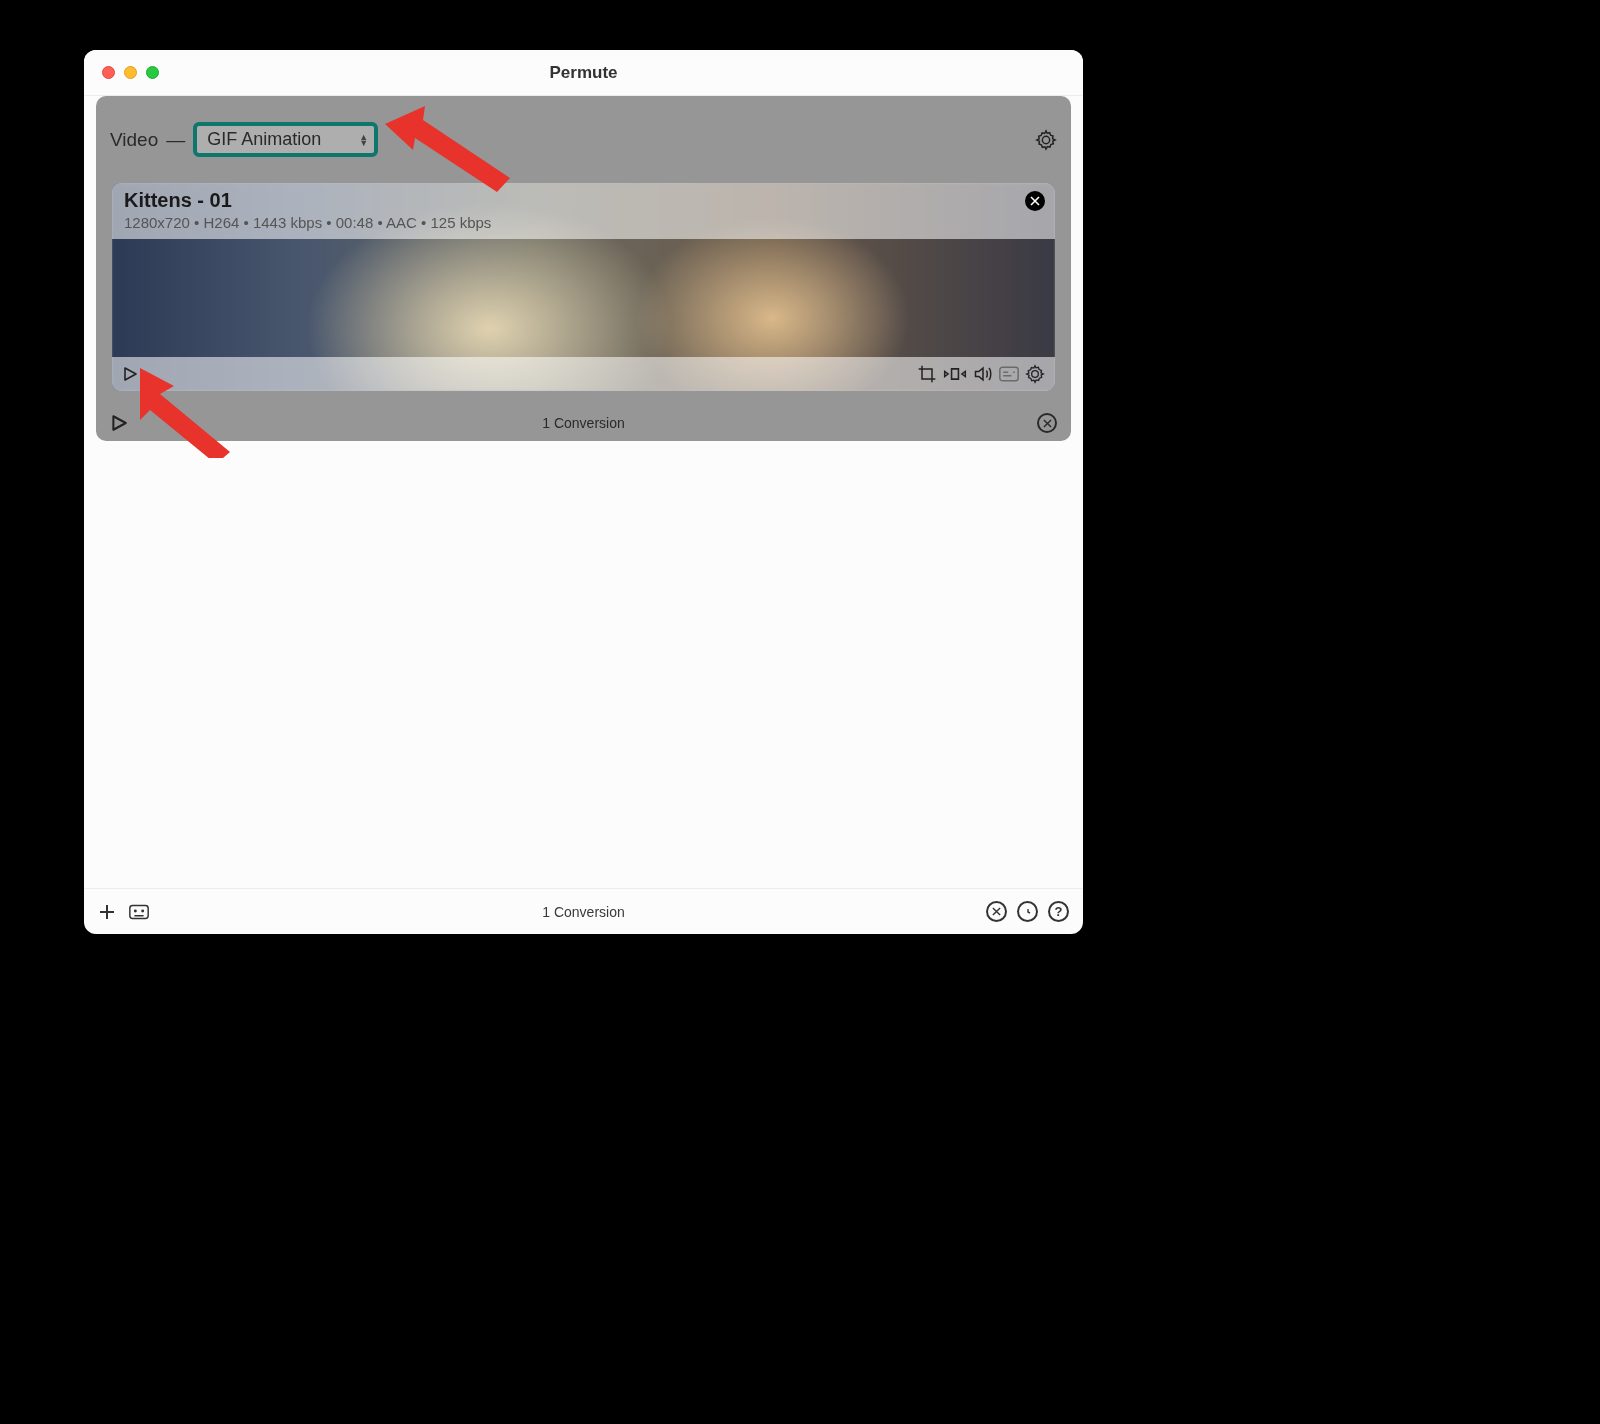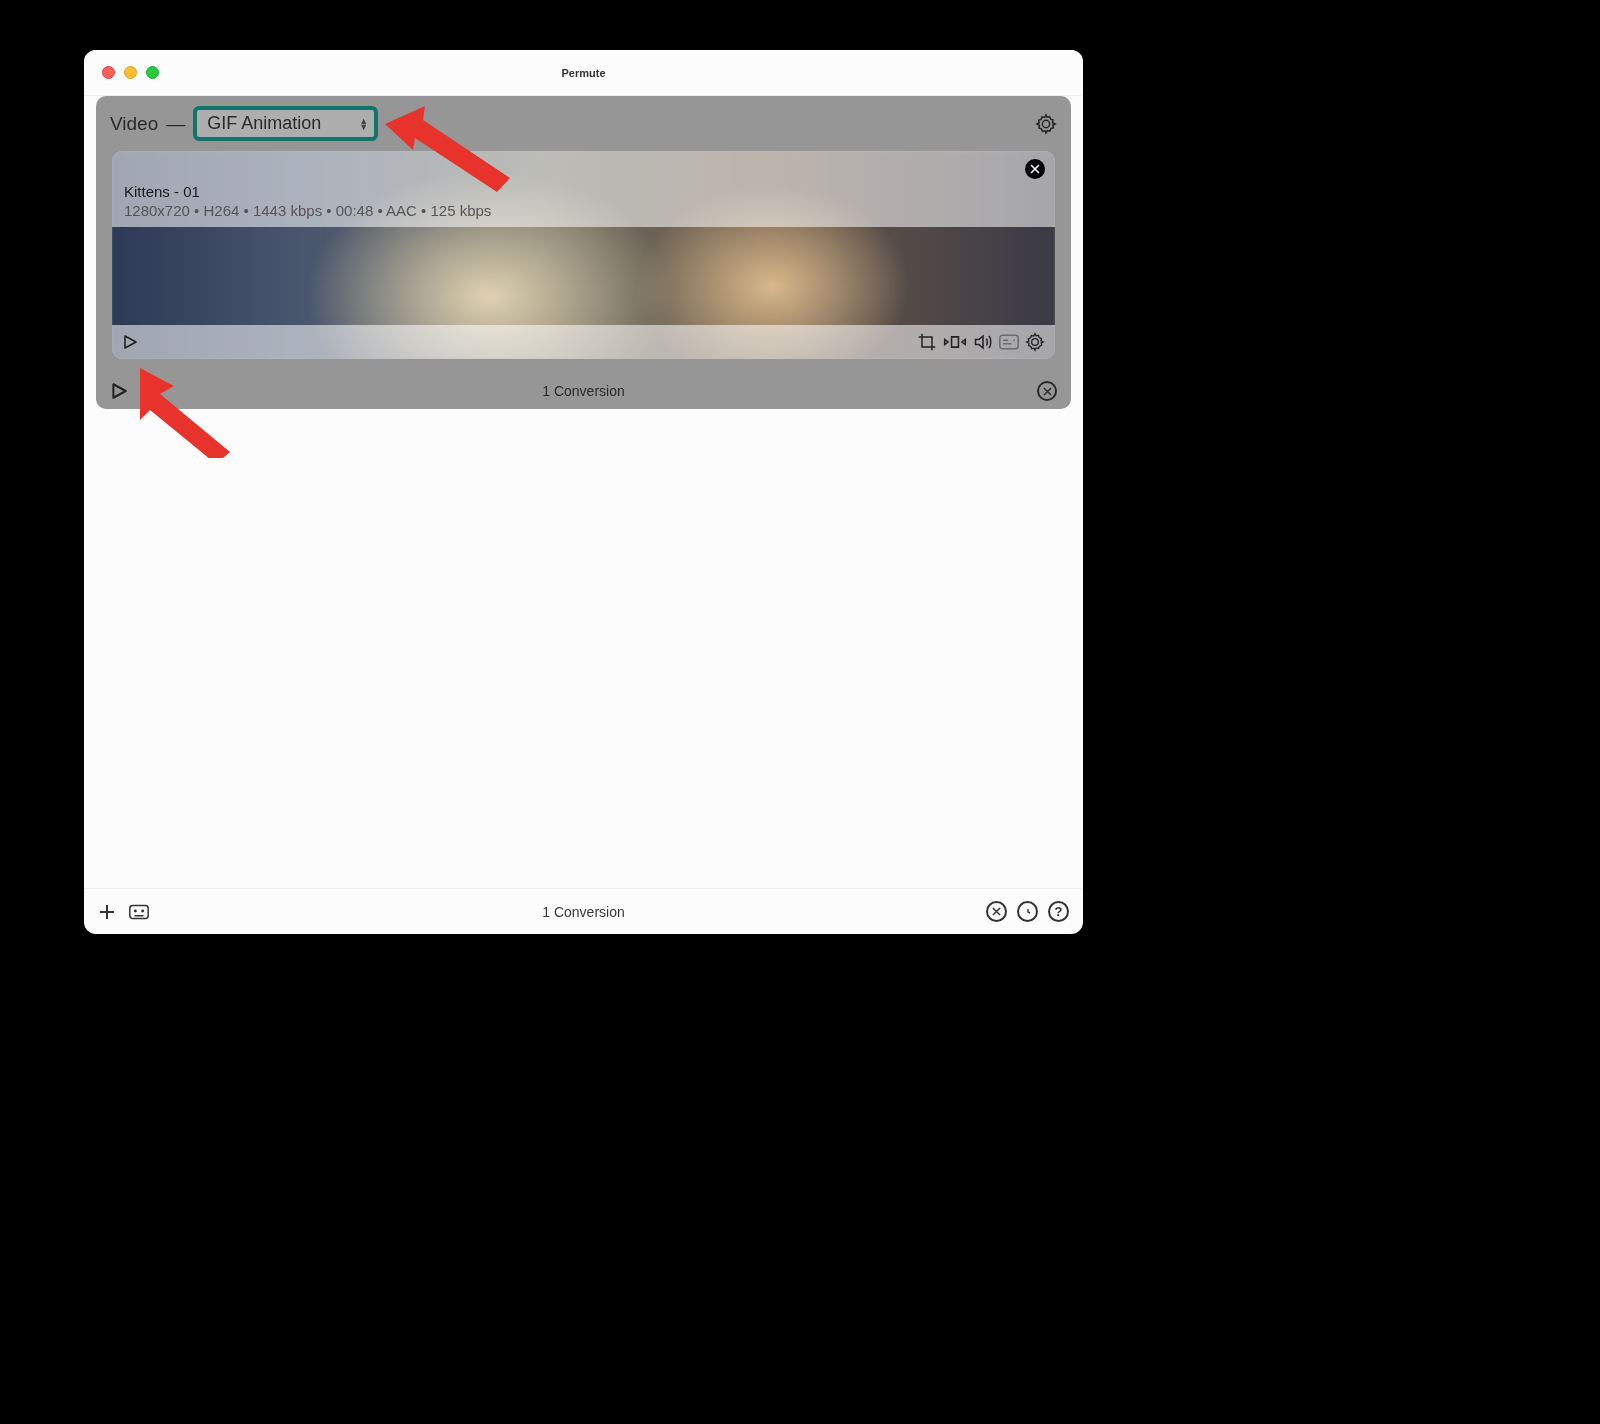--- a/index.html
+++ b/index.html
@@ -28,30 +28,30 @@
     align-items: center;
     position: relative;
     background: #fcfcfc;
     border-bottom: 1px solid rgba(0,0,0,0.06);
   }
   .traffic { display:flex; gap:9px; padding-left:18px; }
   .dot { width:13px; height:13px; border-radius:50%; }
   .dot.red{background:#ff5f57;border:1px solid #e24640;}
   .dot.yellow{background:#febc2e;border:1px solid #dfa023;}
   .dot.green{background:#28c840;border:1px solid #1dac2f;}
-  .title { position:absolute; left:0; right:0; text-align:center; font-size:11px; font-weight:600; color:#333; pointer-events:none;}
+  .title { position:absolute; left:0; right:0; text-align:center; font-size:17px; font-weight:600; color:#333; pointer-events:none;}
   .panel {
     margin: 0 12px;
     background: #969696;
     border-radius: 10px;
     overflow: hidden;
   }
   .panel-head {
     display:flex; align-items:center;
-    padding: 10px 14px;
+    padding: 26px 14px;
     gap: 8px;
   }
   .cat-label { font-size:19px; color:#2a2a2a; }
   .dash { color:#2a2a2a; font-size:19px; }
   .format-select {
     display:flex; align-items:center; justify-content:space-between;
     background: #aeaeae;
     border: 4px solid #0f766e;
     border-radius: 6px;
     padding: 3px 6px 3px 10px;
@@ -76,21 +76,21 @@
       radial-gradient(ellipse 260px 180px at 40% 70%, #e0d2b0 0%, rgba(224,210,176,0) 70%),
       radial-gradient(ellipse 190px 140px at 70% 65%, #d9b88a 0%, rgba(217,184,138,0) 72%),
       linear-gradient(90deg, #2d3a55 0%, #48566e 20%, #6a6a60 45%, #6a5a4a 70%, #3a3a45 100%);
     filter: blur(1px);
   }
   .card-top {
     position:relative;
     background: rgba(255,255,255,0.55);
     padding: 6px 12px 8px 12px;
   }
-  .card-title{ font-size:15px; font-weight:400; color:#1a1a1a;margin-top:26px; }
+  .card-title{ font-size:20px; font-weight:700; color:#1a1a1a; }
   .card-meta{ font-size:15px; color:#555; margin-top:2px;}
   .card-close{
     position:absolute; top:8px; right:10px;
     width:20px;height:20px;border-radius:50%;
     background:#000; color:#fff; display:flex;align-items:center;justify-content:center;
     cursor:pointer; font-size:12px;
   }
   .card-bottom{
     position:absolute; left:0; right:0; bottom:0;
     height:34px;

